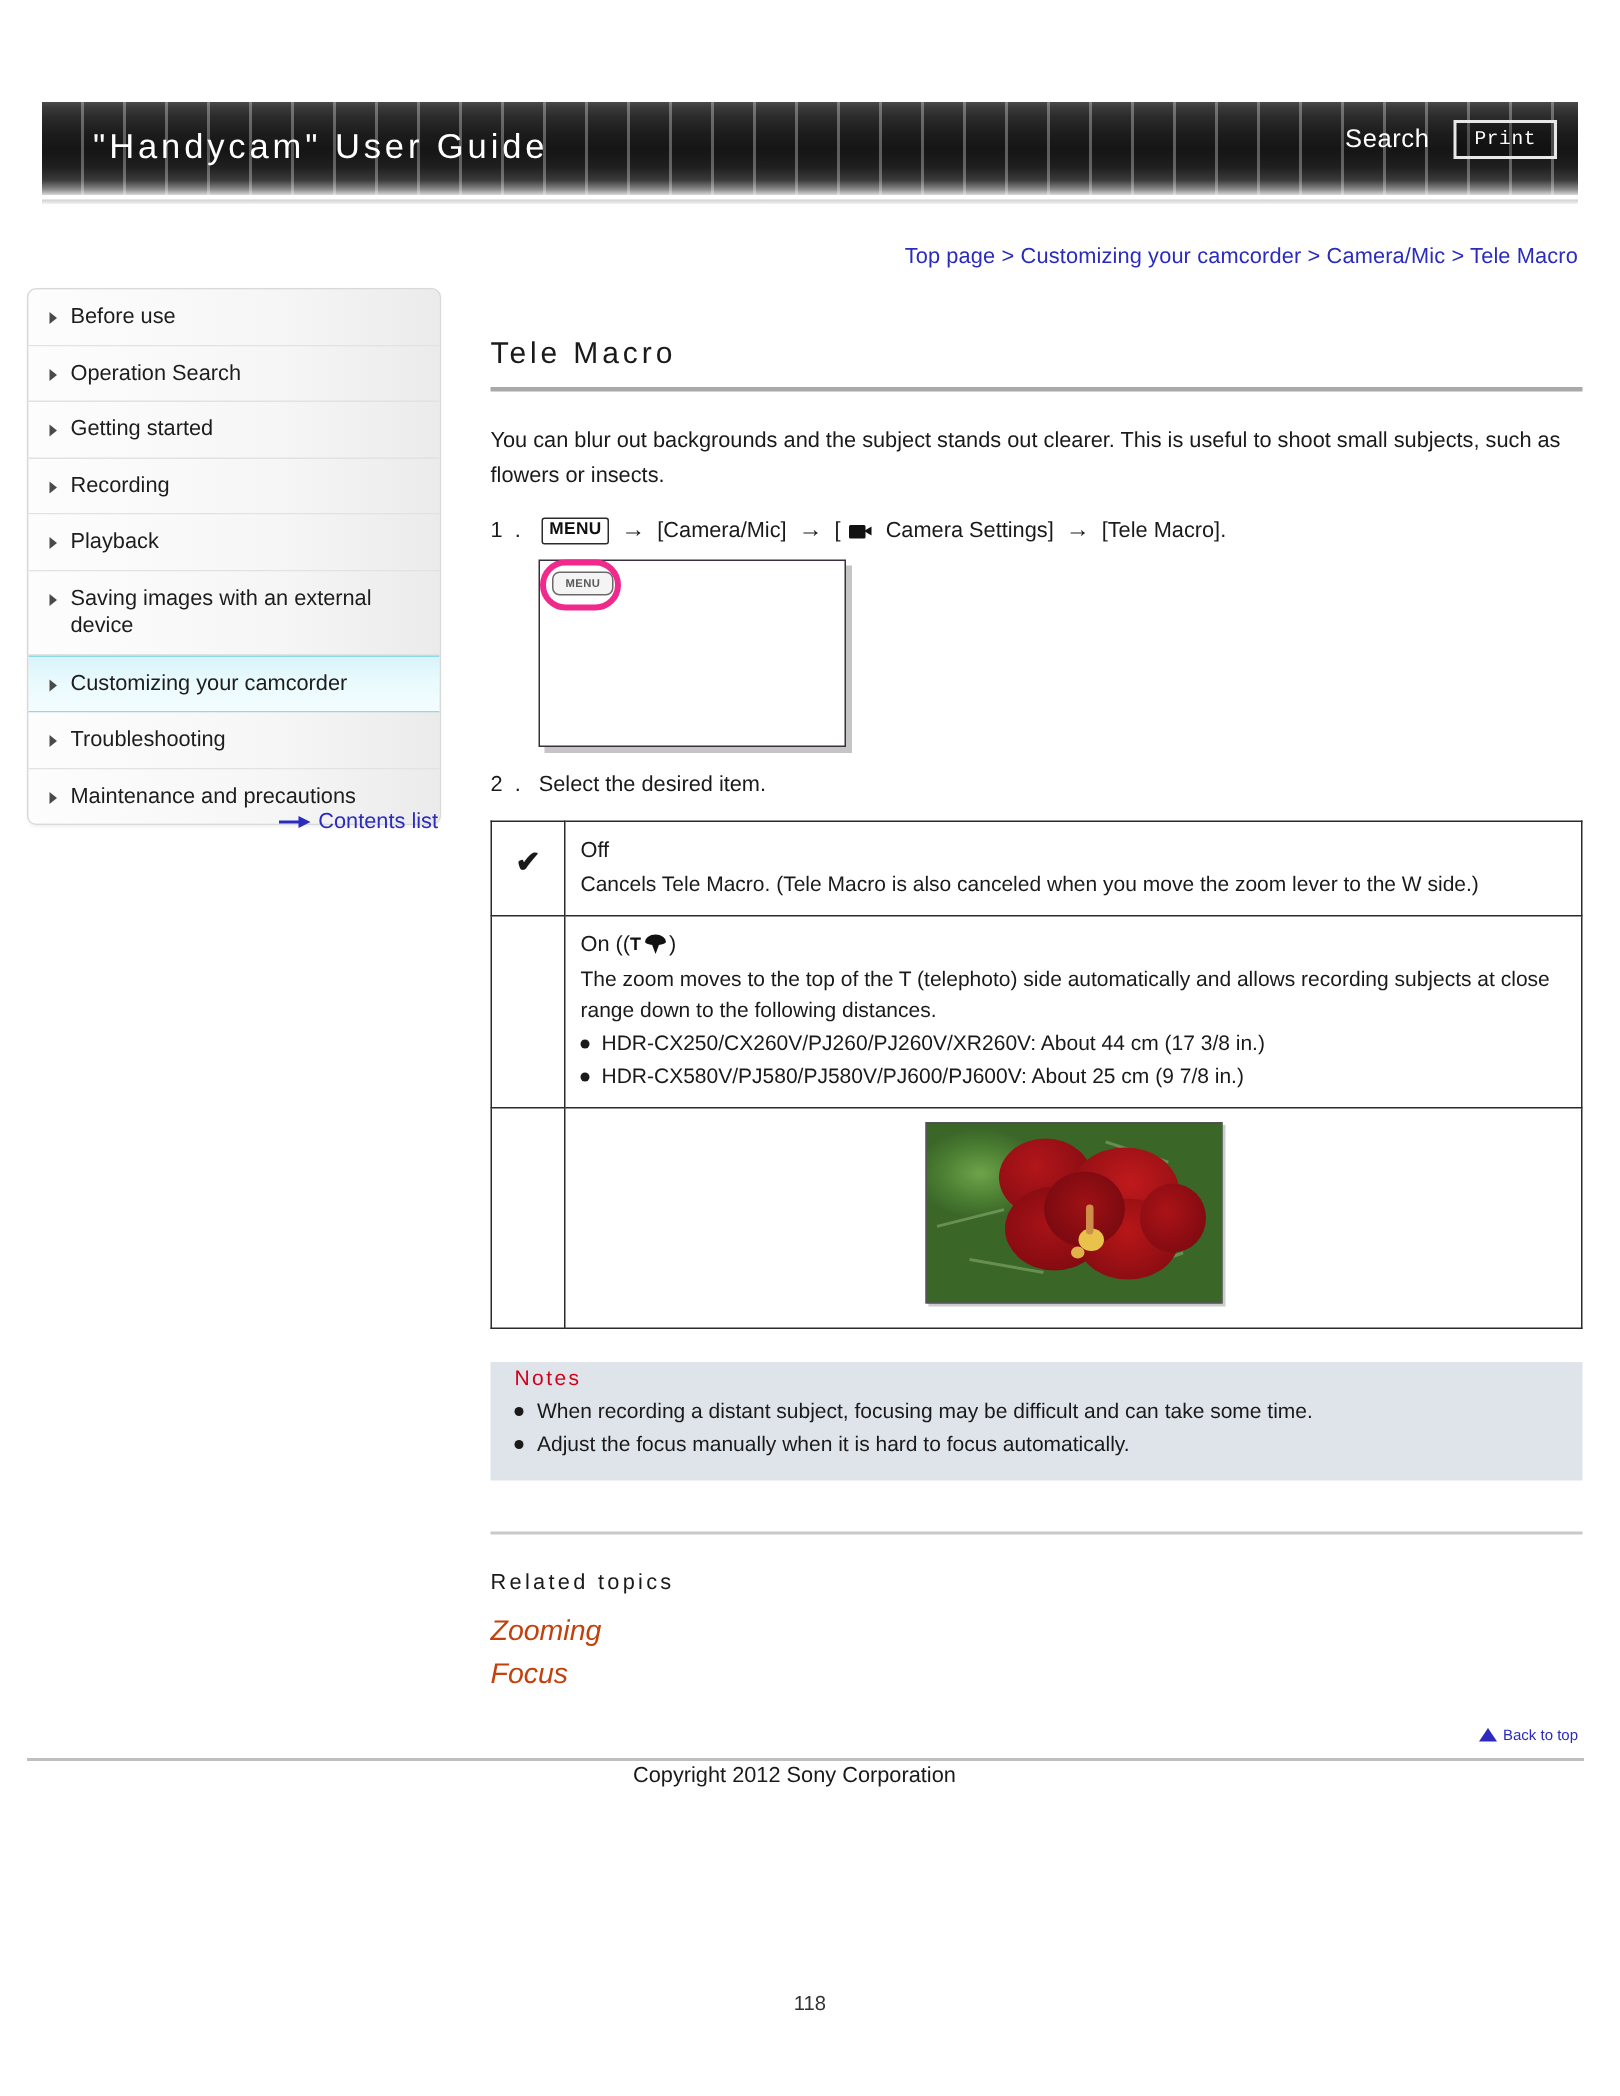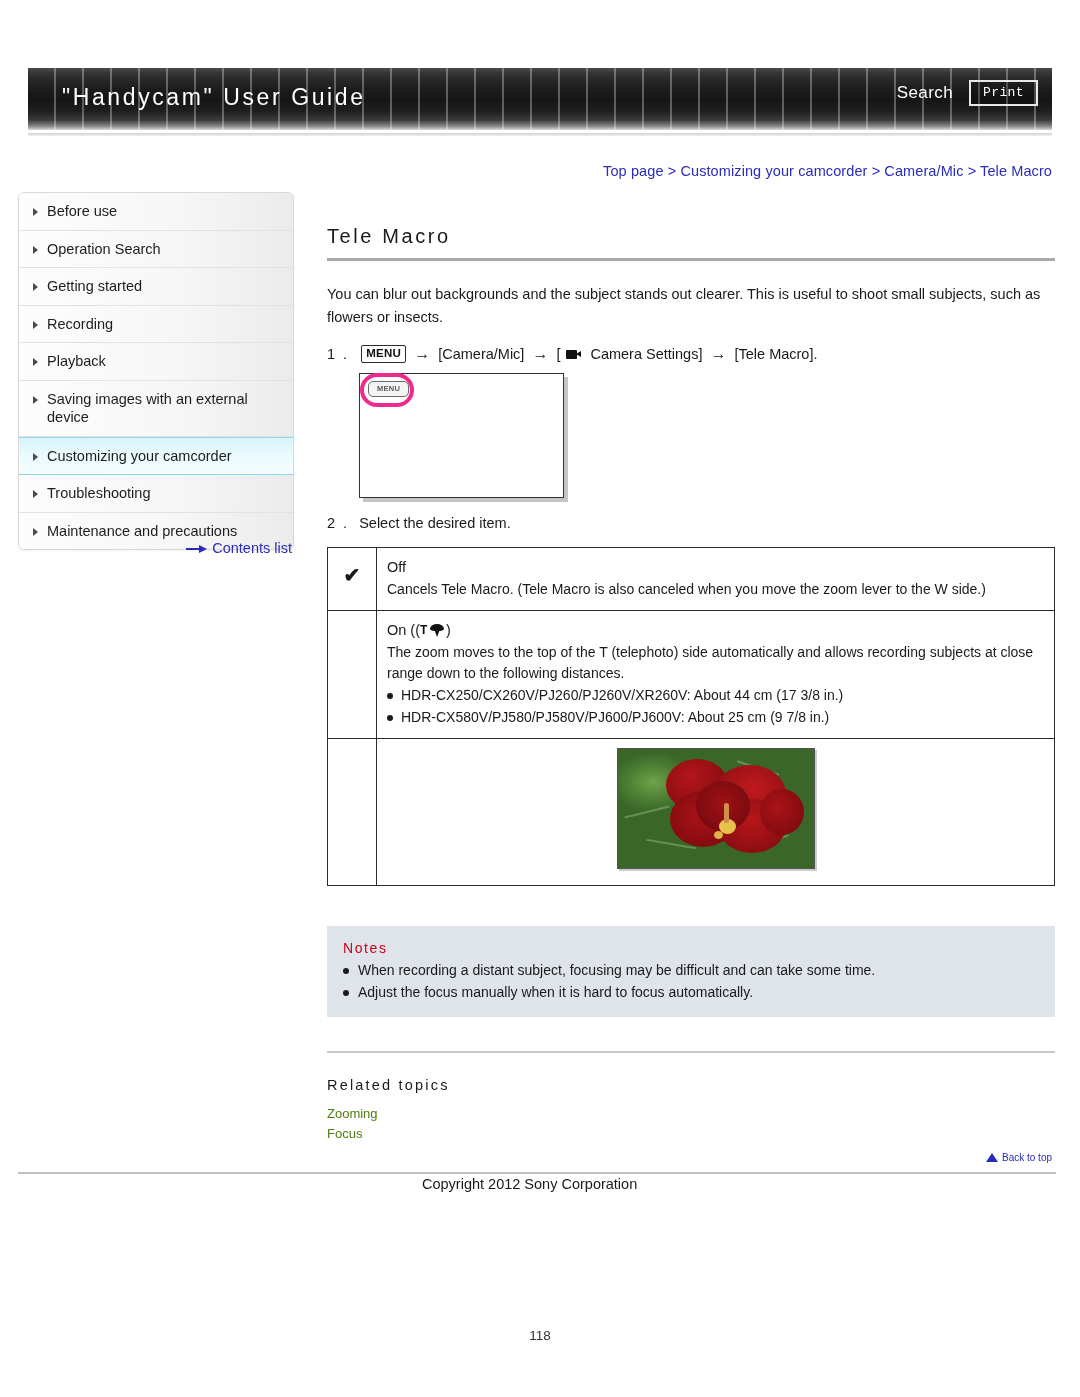--- a/index.html
+++ b/index.html
@@ -390,23 +390,23 @@
     border-radius: 50%;
   }
   .stamen {
     position: absolute;
     background: #e8c24a;
     border-radius: 50%;
   }
 
   
   .notes {
-    margin-top: 40px;
+    margin-top: 22px;
     background: #dfe3ea;
-    padding: 14px 16px 14px 16px;
+    padding: 2px 16px 14px 16px;
     width: 696px;
   }
   .notes-title {
     color: #d0021b;
     font-size: 14px;
     letter-spacing: 1.6px;
     margin-bottom: 4px;
   }
   .note-row {
     display: flex;
@@ -427,23 +427,24 @@
   }
   .rel-title {
     font-size: 14.5px;
     letter-spacing: 2.2px;
     color: #1a1a1a;
     margin-bottom: 11px;
     margin-top: 24px;
   }
   .rel-link {
     display: block;
-    font-size: 13px;
-    color: #4d7c0f;
+    font-size: 19px;
+    color: #c2410c;
     line-height: 1.5;
+    font-style: italic;
   }
 
   
   .back-to-top {
     position: absolute;
     right: 28px;
     top: 1152px;
     font-size: 10px;
     color: #2b2bbd;
     white-space: nowrap;

